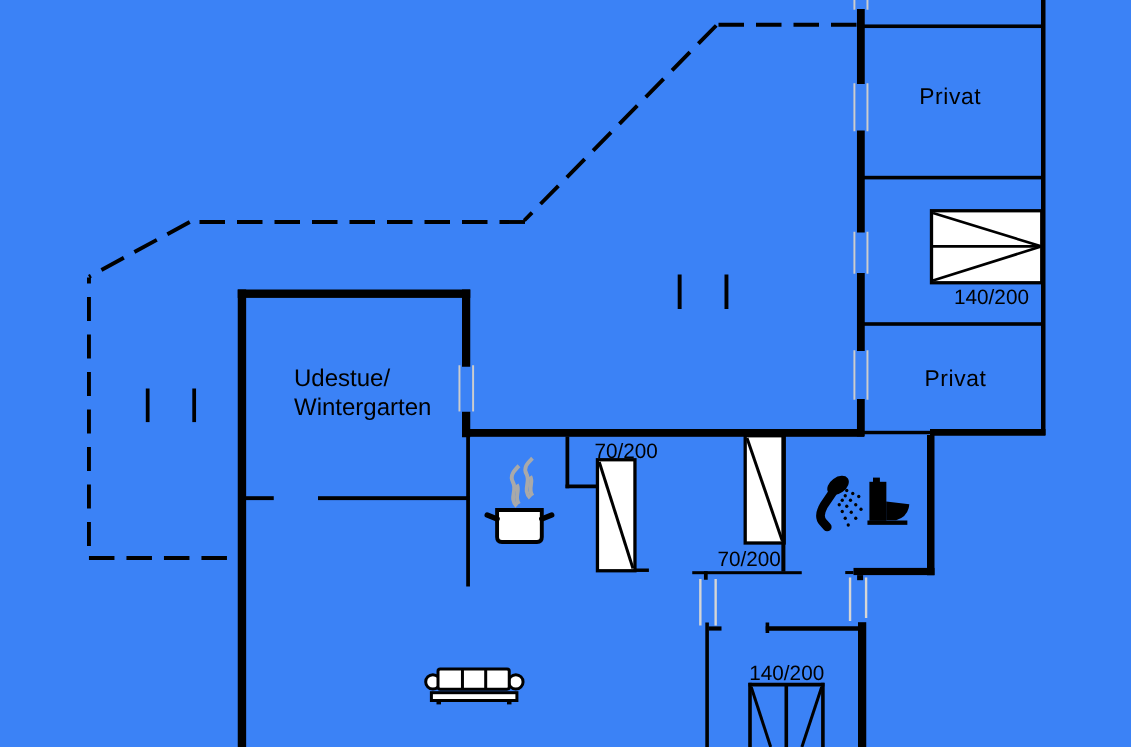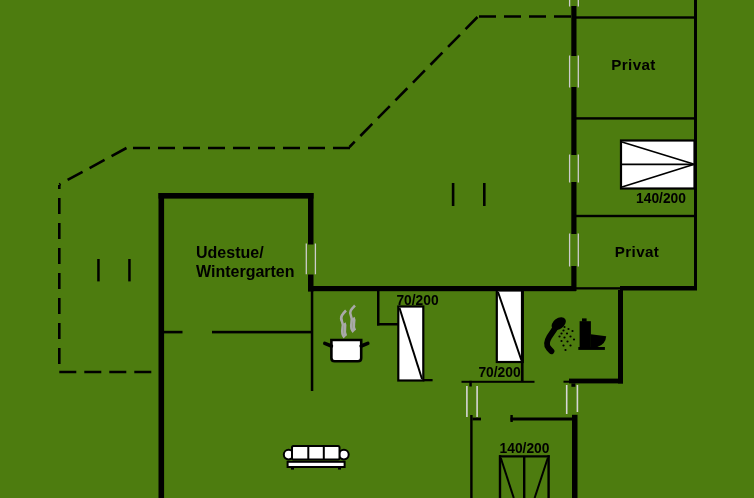--- a/index.html
+++ b/index.html
@@ -1,16 +1,16 @@
 <!DOCTYPE html>
 <html><head>
 <meta charset="utf-8">
 <style>
   html,body{margin:0;padding:0;background:#fff;}
-  #plan{position:relative;width:754px;height:498px;background:#4d7c0f;overflow:hidden;font-weight:bold;}
+  #plan{position:relative;width:754px;height:498px;background:#3b82f6;overflow:hidden;}
   svg{position:absolute;left:0;top:0;}
   text{font-family:"Liberation Sans",sans-serif;fill:#000;}
 </style>
 </head>
 <body>
 <div id="plan">
 <svg width="754" height="498" viewBox="0 0 754 498">
 
   <g stroke="#000" stroke-width="2.6" fill="none">
     <line x1="571" y1="16.5" x2="477" y2="16.5" stroke-dasharray="17 8"></line>

